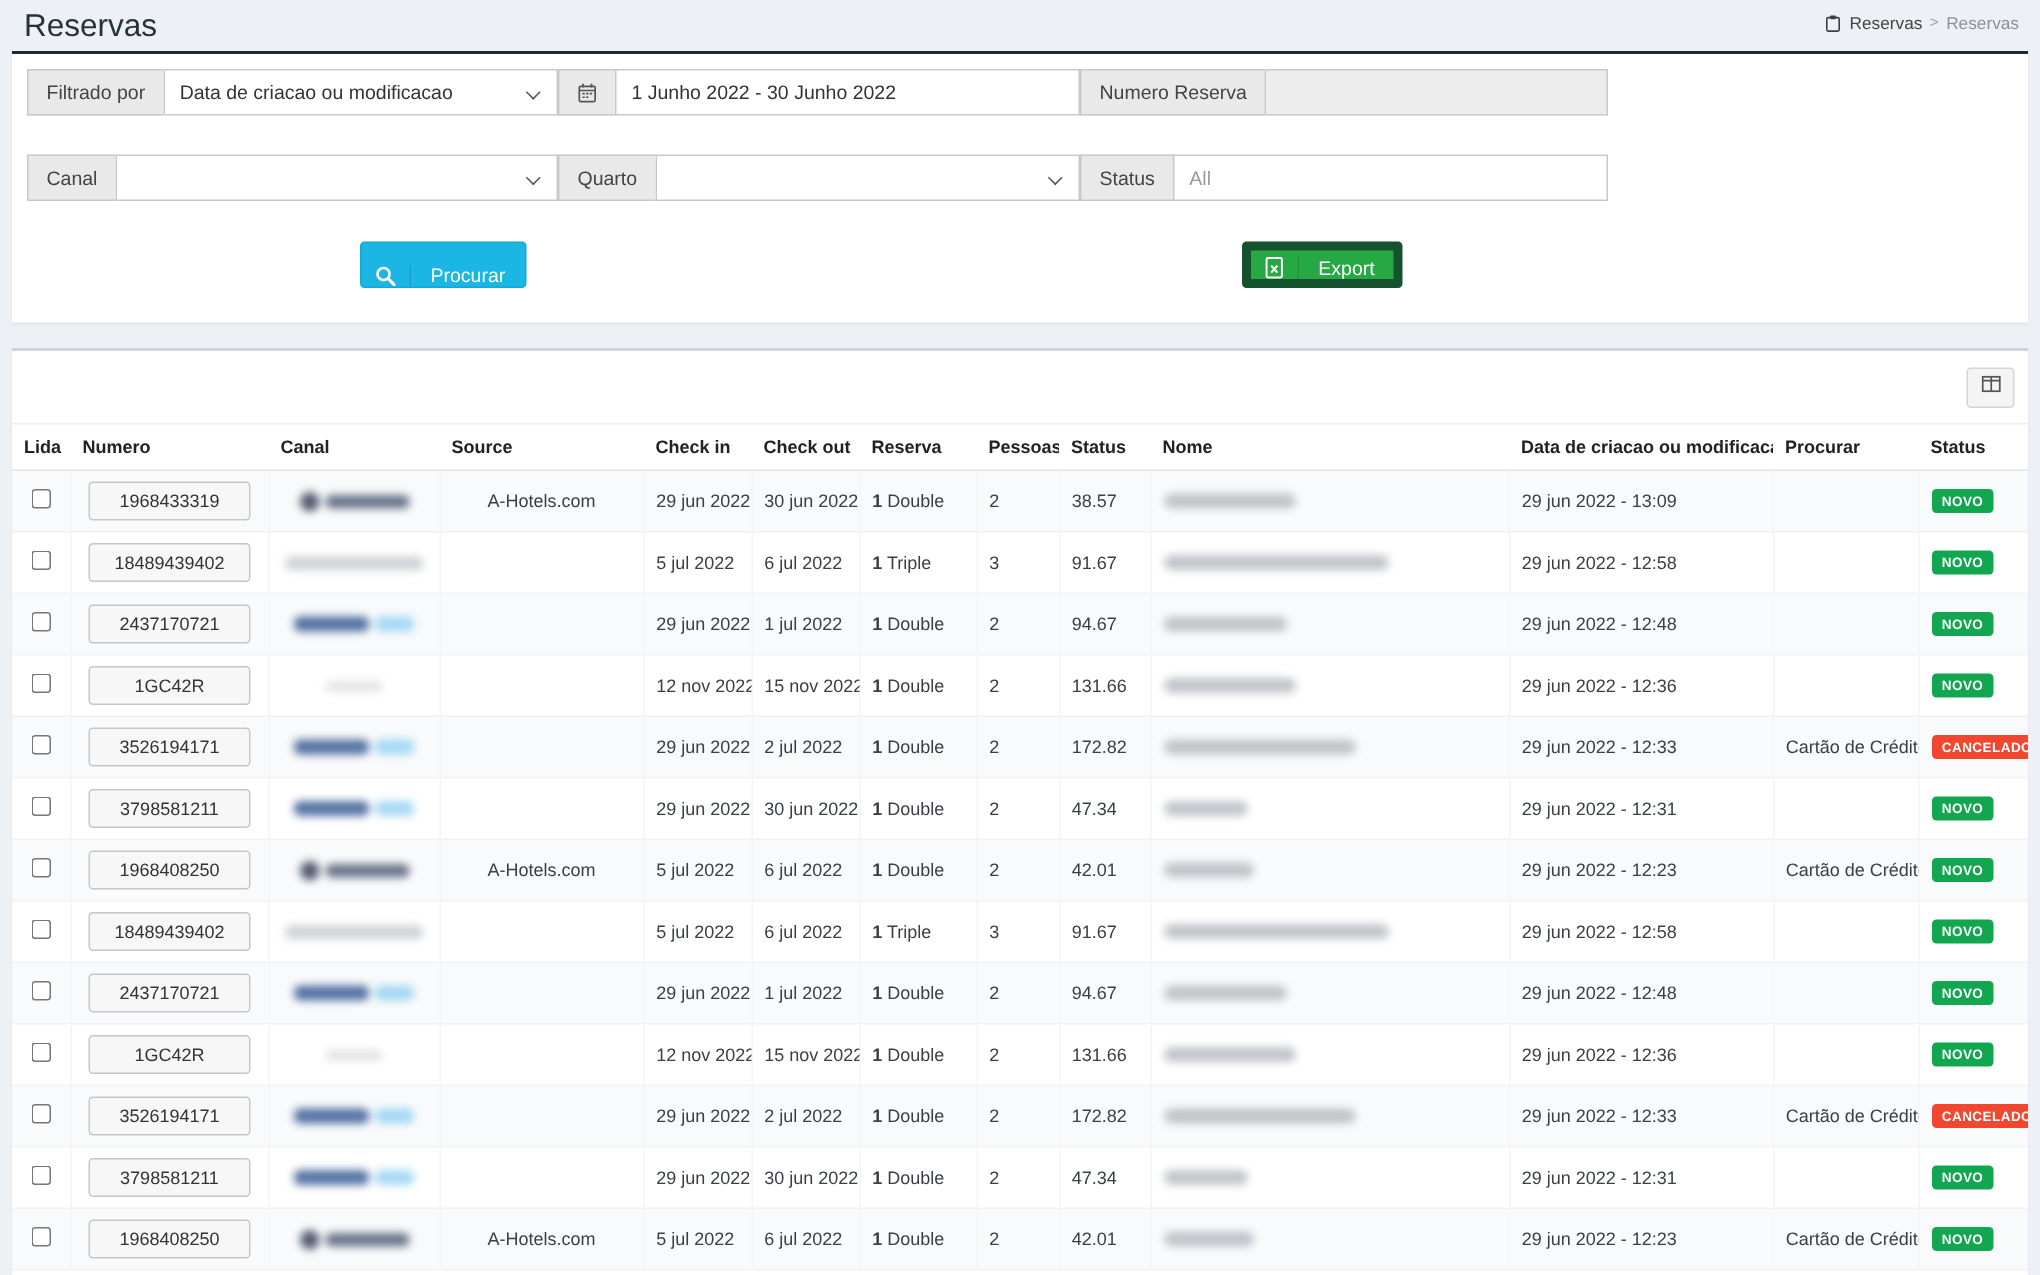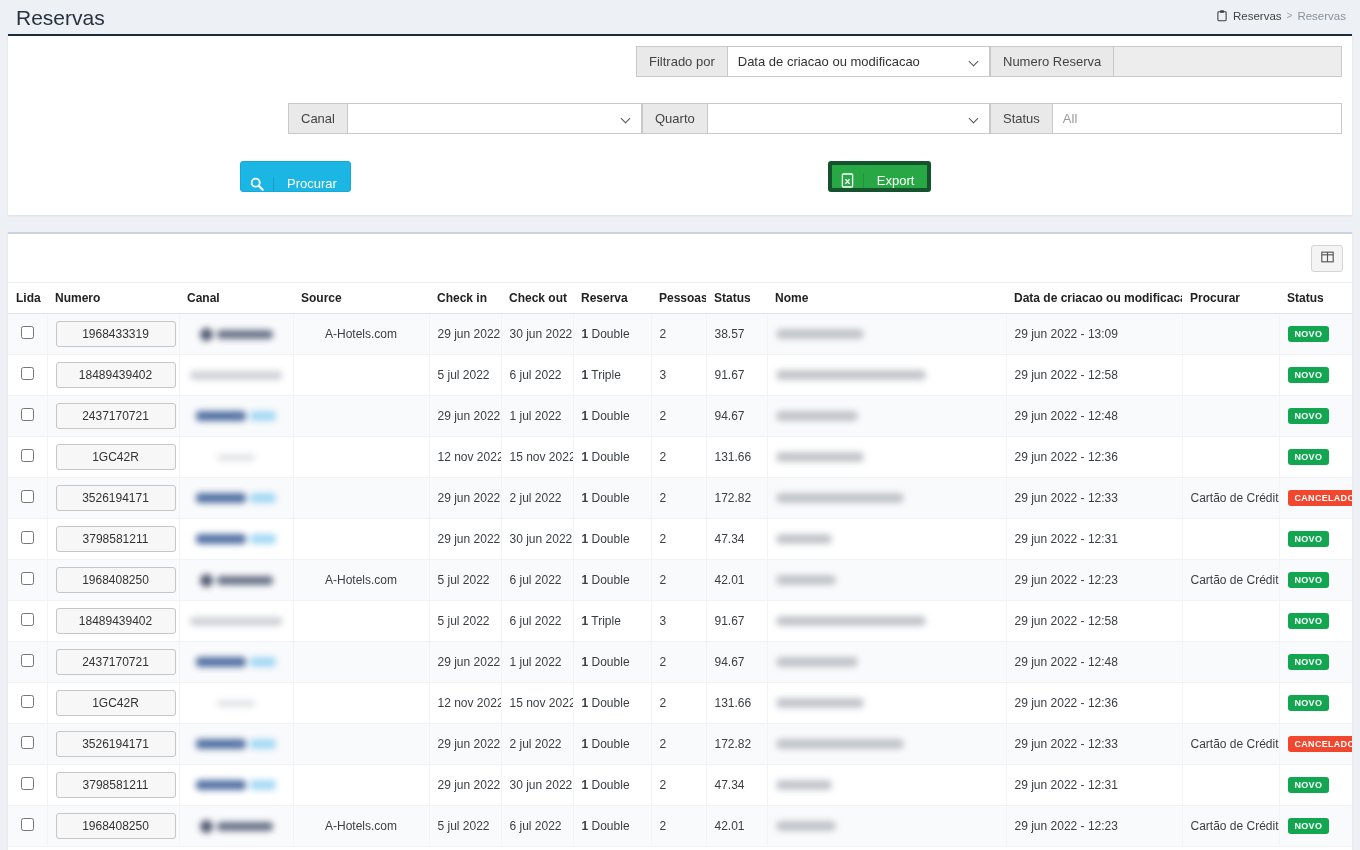--- a/index.html
+++ b/index.html
@@ -40,21 +40,21 @@
     background: #fff;
     margin: 0 8px;
   }
   .filter-panel {
     border-top: 2px solid #1b2a38;
     box-shadow: 0 1px 2px rgba(0,0,0,0.08);
     padding: 10px 10px 23px 10px;
   }
   .filter-row {
     display: flex;
-    justify-content: flex-end;
+    justify-content: flex-start;
   }
   .filter-row + .filter-row { margin-top: 26px; }
   .fcol1 { width: 354px; }
   .fcol2 { width: 348px; }
   .fcol3 { width: 352px; border-radius: 10px; }
 
   .input-group { display: flex; height: 31px; }
   .ig-addon {
     flex: none;
     display: flex;
@@ -109,21 +109,21 @@
   .btn .btn-icon {
     display: flex; align-items: center; justify-content: center;
     padding: 0 9px;
   }
   .btn .btn-label {
     display: flex; align-items: center;
     padding: 0 13px;
   }
   .btn-search { background: #1cb6e5; border: 1px solid #17a8d6; margin-left: 222px; }
   .btn-search .btn-icon { border-right: 1px solid rgba(0,0,0,0.12); }
-  .btn-export { background: #28a745; border: 4px solid #14532d; margin-left: 477px; }
+  .btn-export { background: #28a745; border: 6px solid #14532d; margin-left: 477px; }
   .btn-export .btn-icon { border-right: 1px solid rgba(0,0,0,0.12); }
 
   
   .table-panel {
     margin-top: 17px;
     border-top: 2px solid #ccd3de;
     box-shadow: 0 1px 2px rgba(0,0,0,0.06);
     min-height: 618px;
     padding-bottom: 20px;
   }
@@ -165,21 +165,21 @@
     border-bottom: 1px solid #f1f2f4;
     white-space: nowrap;
     overflow: hidden;
     color: #3a3f44;
   }
   .res-table td + td { border-left: 1px solid #f3f4f6; }
   .res-table tbody tr:nth-child(odd) { background: #f9fafb; }
 
   .numero-box {
     display: block;
-    width: 120px;
+    width: 108px;
     margin: 0 auto;
     padding: 5px 2px;
     text-align: center;
     background: #f7f7f7;
     border: 1px solid #c6c6c6;
     border-radius: 3px;
     color: #333;
     font-size: 12px;
     cursor: pointer;
   }
@@ -232,20 +232,33 @@
   </div>
 </div>
 
 <div class="panel filter-panel">
   <div class="filter-row">
     <div class="fcol1 input-group">
       <span class="ig-addon">Filtrado por</span>
       <div class="ig-field is-select">
         <span>Data de criacao ou modificacao</span>
         <span class="chev"></span>
+      </div>
+    </div>
+    <div class="fcol2 input-group">
+      <span class="ig-addon">
+        <svg width="13" height="14" viewBox="0 0 16 16">
+            <path d="M4.5 0.5v3M11.5 0.5v3" stroke="#555" stroke-width="1.5" fill="none"></path>
+            <rect x="1.5" y="2.5" width="13" height="12.5" rx="1" fill="none" stroke="#555" stroke-width="1.4"></rect>
+            <path d="M1.5 6h13" stroke="#555" stroke-width="1.2"></path>
+            <path d="M4 8.5h2M7 8.5h2M10 8.5h2M4 11.5h2M7 11.5h2" stroke="#555" stroke-width="1.4"></path>
+          </svg>
+      </span>
+      <div class="ig-field">
+        <span>1 Junho 2022 - 30 Junho 2022</span>
       </div>
     </div>
     <div class="fcol3 input-group">
       <span class="ig-addon">Numero Reserva</span>
       <div class="ig-field disabled">
         <span></span>
       </div>
     </div>
   </div>
 

